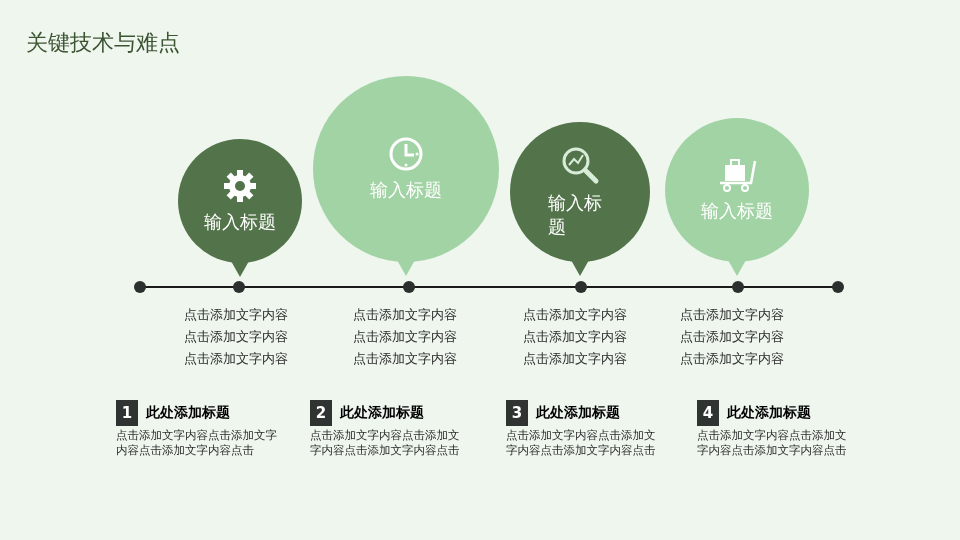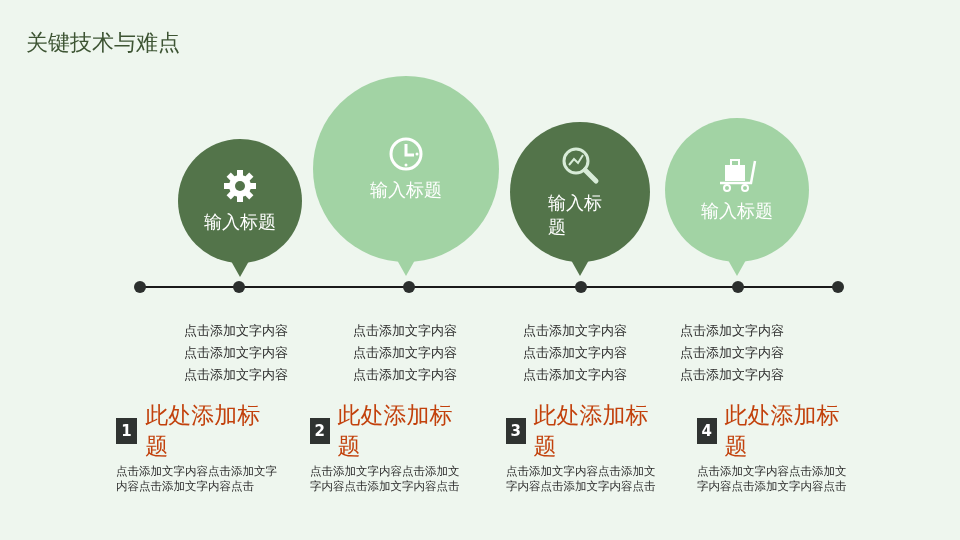--- a/index.html
+++ b/index.html
@@ -33,33 +33,33 @@
       border-left: 9px solid transparent; border-right: 9px solid transparent;
     }
     .bubble .b-icon { display: block; }
     .bubble .b-label { font-size: 18px; line-height: 24px; margin-top: 6px; }
     .dark { background: #53744a; }
     .dark .tail { border-top: 16px solid #53744a; }
     .light { background: #a2d3a4; }
     .light .tail { border-top: 16px solid #a2d3a4; }
 
     .textcol {
-      position: absolute; top: 304px; font-size: 13px; line-height: 22px; color: #2d2d2d; margin-top: 16px;
+      position: absolute; top: 304px; font-size: 13px; line-height: 22px; color: #2d2d2d;
     }
     .item {
       position: absolute; top: 400px; width: 175px;
     }
     .item .head { display: flex; align-items: center; }
     .item .num {
       width: 22px; height: 26px; background: #2f3331; color: #fff;
       font-weight: bold; font-size: 15px; display: flex; align-items: center; justify-content: center;
       margin-right: 8px;
     }
     .item .h {
-      font-size: 23px; font-weight: normal; color: #c2410c; letter-spacing: 0px;
+      font-size: 14px; font-weight: bold; color: #000000; letter-spacing: 0px;
     }
     .item .desc {
       font-size: 11.5px; line-height: 15px; color: #2d2d2d; margin-top: 2px;
     }
   </style>
 </head>
 <body>
 
 <div class="slide">
   <div class="title">关键技术与难点</div>

